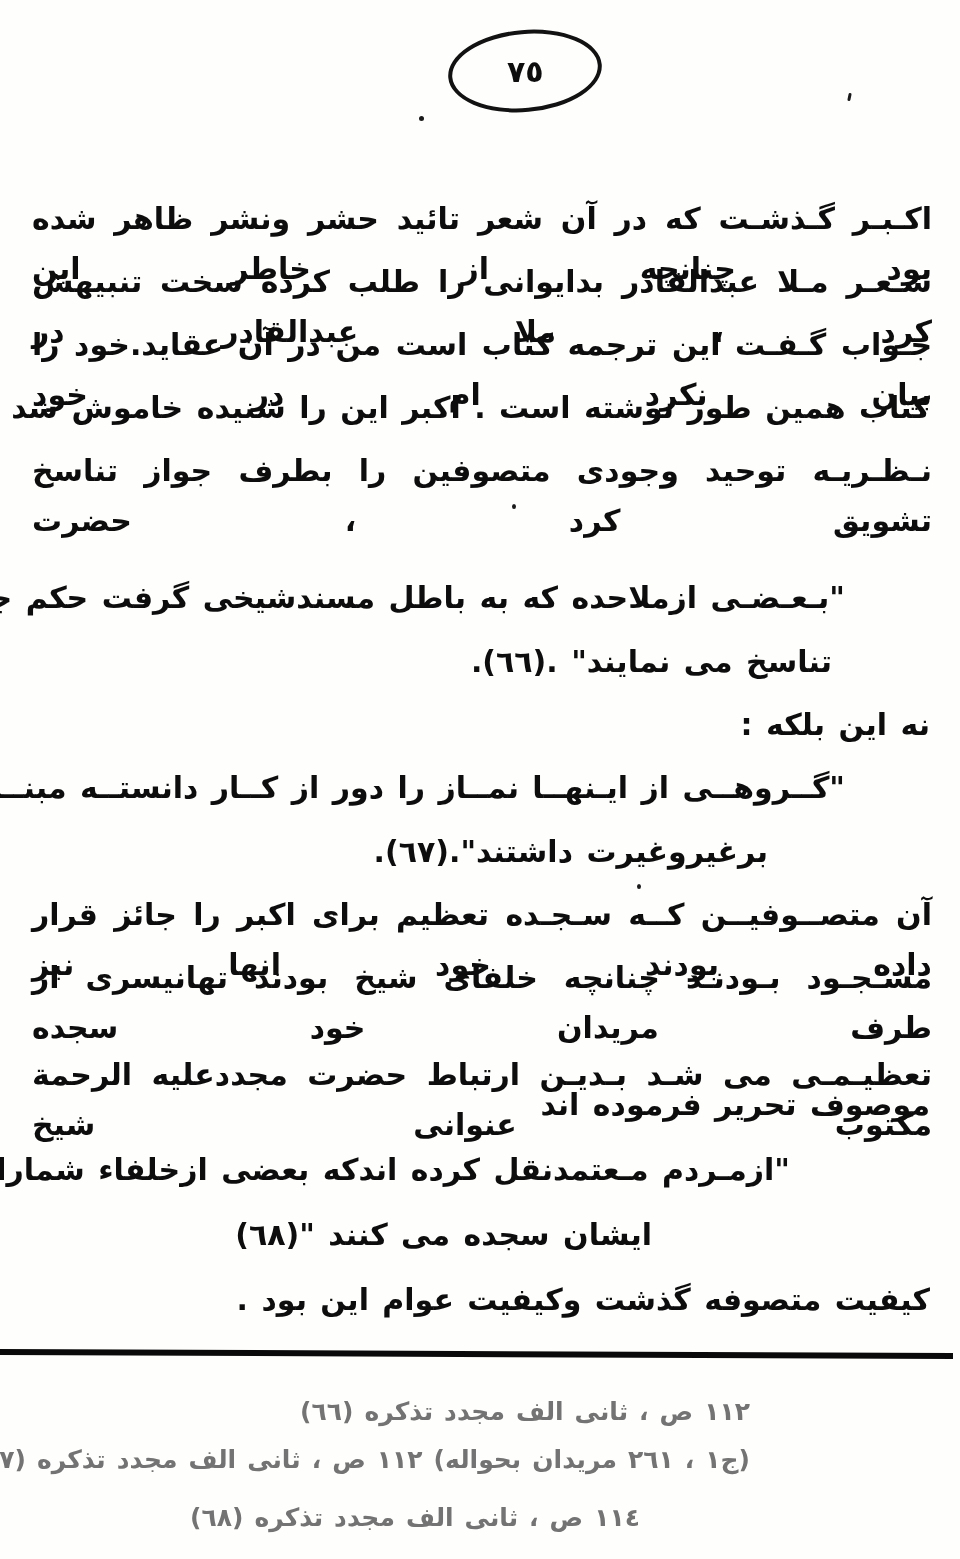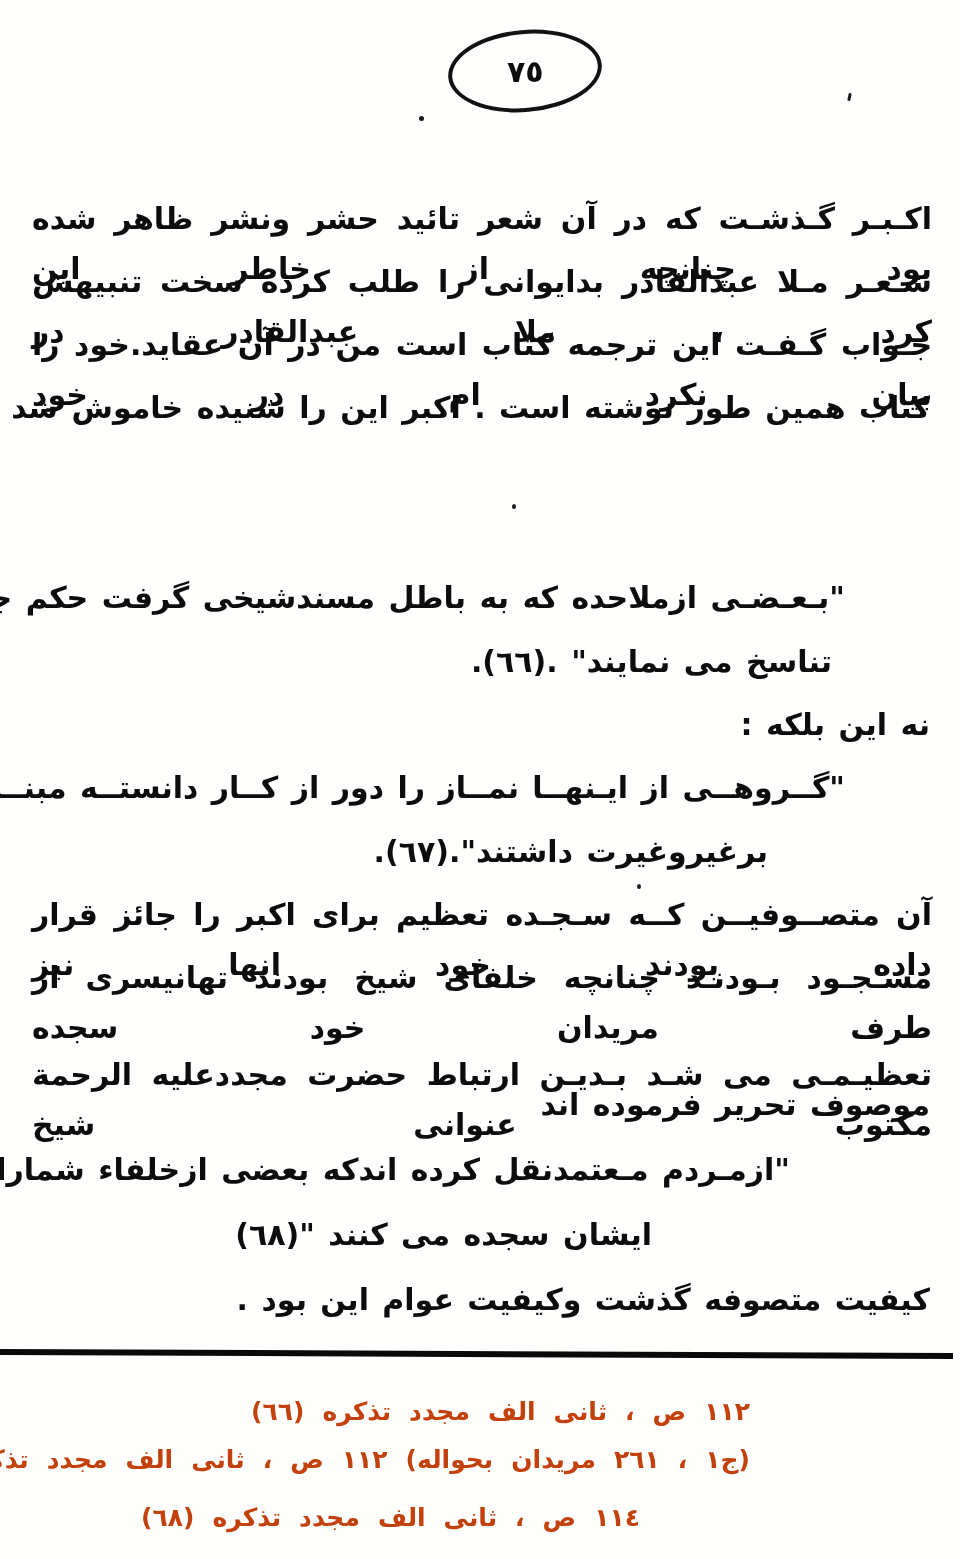--- a/index.html
+++ b/index.html
@@ -17,23 +17,23 @@
   }
   .oval span{font-size:30px;font-weight:bold;letter-spacing:2px;transform:rotate(5deg);}
   .line{
     position:absolute;direction:rtl;unicode-bidi:plaintext;
     font-size:30px;font-weight:bold;line-height:50px;height:54px;
     white-space:nowrap;word-spacing:3px;color:#0d0d0d;
   }
   .just{left:32px;right:28px;white-space:normal;text-align:justify;text-align-last:justify;}
   .ralign{text-align:right;}
   .footnote{
-    position:absolute;direction:ltr;display:flex;gap:18px;
+    position:absolute;direction:ltr;display:flex;gap:11px;
     font-size:25px;font-weight:bold;line-height:40px;
-    width:max-content;color:#c2410c;
+    width:max-content;color:#737373;
   }
   .footnote span{direction:ltr;unicode-bidi:isolate;}
   .rule{
     position:absolute;left:0;top:1351px;width:953px;height:6px;
     background:#0a0a0a;transform:rotate(0.25deg);
   }
   .speck{position:absolute;background:#1a1a1a;border-radius:50%;}
   .speck.s1{left:419px;top:116px;width:5px;height:5px;}
   .speck.s2{left:848px;top:93px;width:3px;height:8px;border-radius:2px;transform:rotate(12deg);}
   .speck.s3{left:512px;top:504px;width:4px;height:5px;}
@@ -50,20 +50,21 @@
 
   <div class="speck s1"></div>
   <div class="speck s2"></div>
   <div class="speck s3"></div>
   <div class="speck s4"></div>
 
   <div class="line just" style="top:257px">شـعـر مـلا عبدالقادر بدایوانی را طلب کرده سخت تنبیهش کرد ، ملا عبدالقادر در</div>
   <div class="line just" style="top:194px">اکـبـر گـذشـت که در آن شعر تائید حشر ونشر ظاهر شده بود چنانچه از خاطر این</div>
   <div class="line just" style="top:320px">جـواب گـفـت این ترجمه کتاب است من در آن عقاید.خود را بیان نکرد ام در خود</div>
   <div class="line ralign" style="top:383px;right:30px">کتاب همین طور نوشته است . اکبر این را شنیده خاموش شد .</div>
+  <div class="line just" style="top:446px">نـظـریـه توحید وجودی متصوفین را بطرف جواز تناسخ تشویق کرد ، حضرت</div>
   <div class="line ralign" style="top:573px;right:115px">"بـعـضـی ازملاحده که به باطل مسندشیخی گرفت حکم جواز</div>
   <div class="line ralign" style="top:637px;right:128px">تناسخ می نمایند" .(٦٦).</div>
   <div class="line ralign" style="top:700px;right:30px">نه این بلکه :</div>
   <div class="line ralign" style="top:763px;right:115px">"گــروهــی از ایـنهــا نمــاز را دور از کــار دانستــه مبنــای آنــرا</div>
   <div class="line ralign" style="top:827px;right:192px">برغیروغیرت داشتند".(٦٧).</div>
   <div class="line just" style="top:890px">آن متصــوفیــن کــه سـجـده تعظیم برای اکبر را جائز قرار داده بودند خود انها نیز</div>
   <div class="line just" style="top:953px">مسـجـود بـودنـد چنانچه خلفای شیخ بودند تهانیسری از طرف مریدان خود سجده</div>
   <div class="line just" style="top:1050px">تعظیـمـی می شـد بـدیـن ارتباط حضرت مجددعلیه الرحمة مکتوب عنوانی شیخ</div>
   <div class="line ralign" style="top:1080px;right:30px">موصوف تحریر فرموده اند</div>
   <div class="line ralign" style="top:1145px;right:170px">"ازمـردم مـعتمدنقل کرده اندکه بعضی ازخلفاء شمارامریدان</div>

